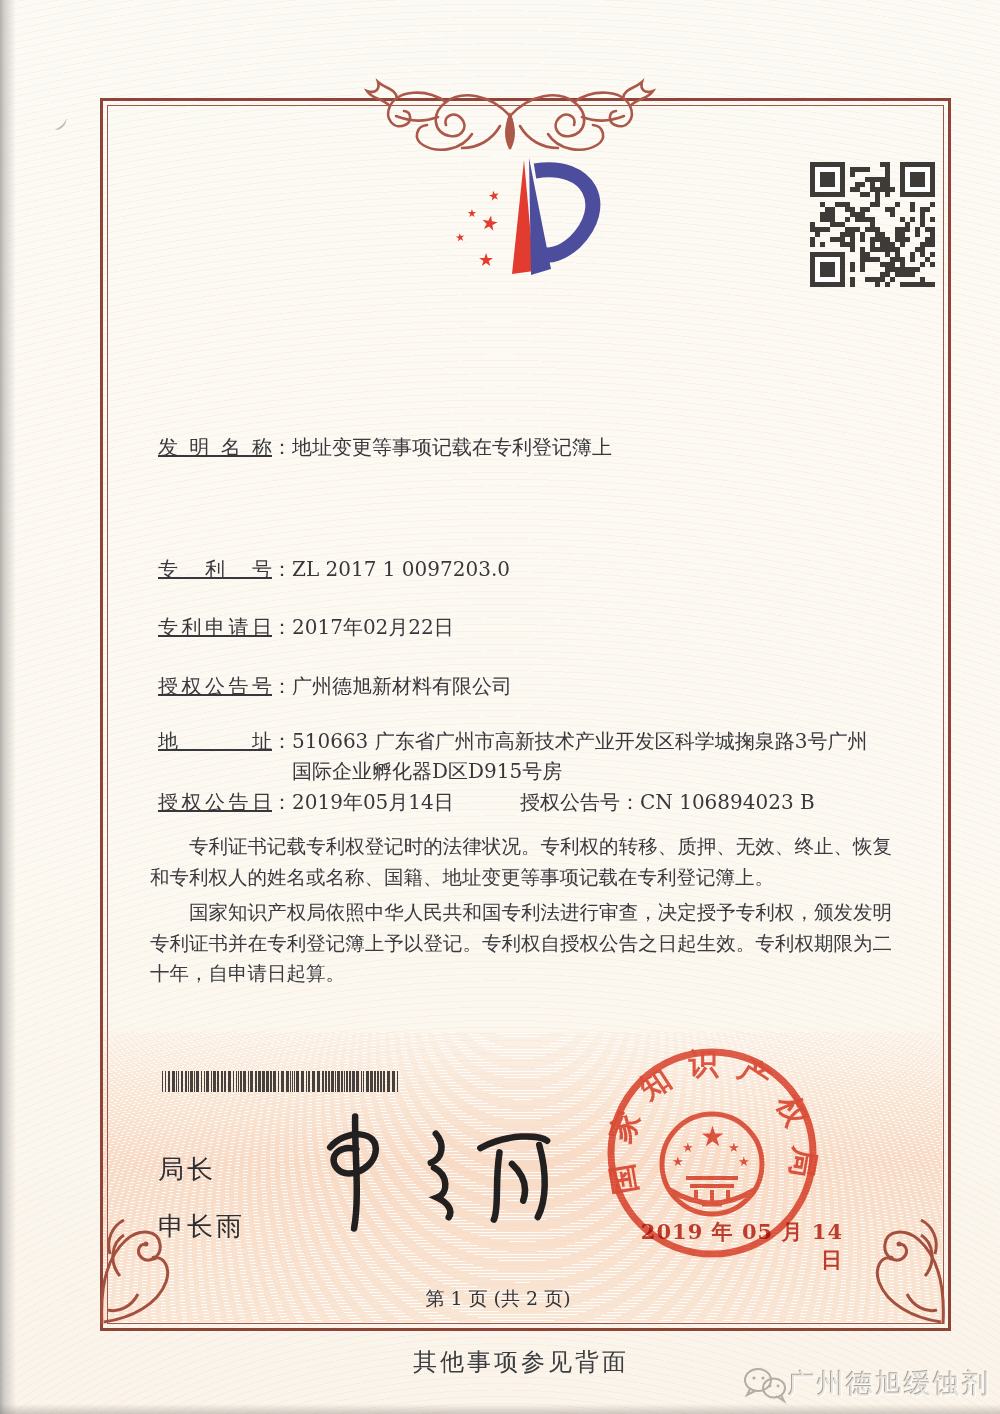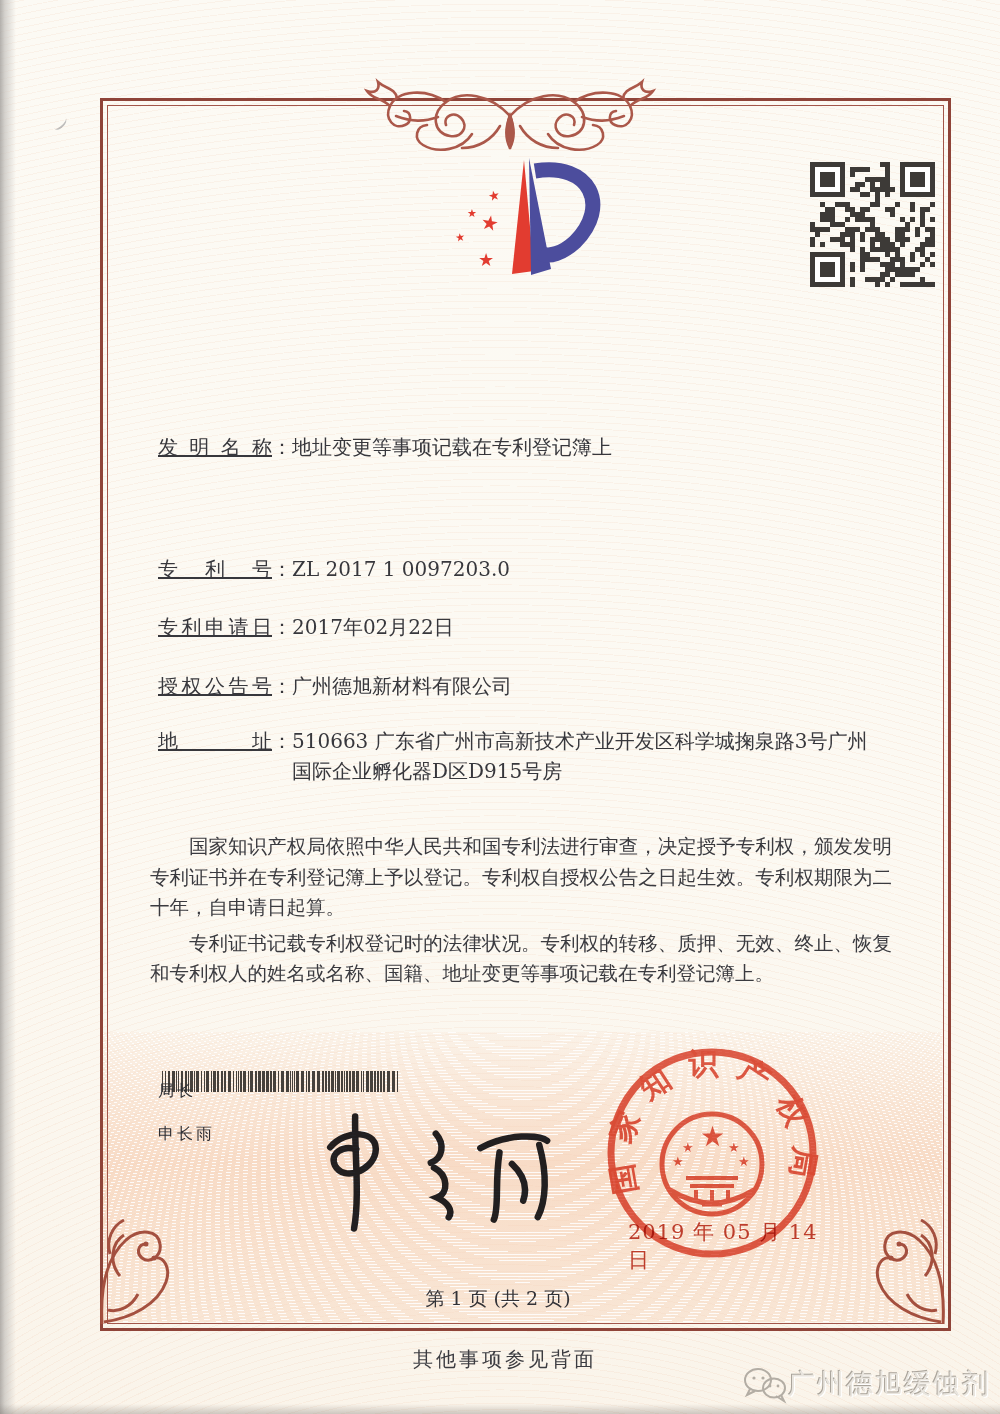--- a/index.html
+++ b/index.html
@@ -26,28 +26,28 @@
     letter-spacing:.62em;text-indent:.62em;color:#26262b;}
   .row{left:158px;width:745px;font-size:20px;color:#37373c;line-height:30px;}
   .lbl{display:inline-block;width:114px;text-align:justify;text-align-last:justify;vertical-align:top;text-decoration:underline;}
   .colon{vertical-align:top;}
   .val{display:inline-block;width:585px;vertical-align:top;}
   .grant-right{position:absolute;left:362px;top:0;white-space:nowrap;}
   .paras{left:150px;top:832px;width:742px;}
   .paras p{margin:0 0 5px;font-size:19.5px;line-height:30.5px;text-indent:2em;text-align:justify;color:#3a3a3f;}
   .barcode{left:162px;top:1071px;width:247px;height:21px;display:flex;align-items:stretch;}
   .barcode div{background:#46413c;}
-  .director{left:158px;top:1081px;font-size:16px;letter-spacing:3px;color:#2e2e33;}
+  .director{left:158px;top:1152px;font-size:26px;letter-spacing:3px;color:#2e2e33;}
   .director div{margin-bottom:22px;}
   .sig{left:295px;top:1098px;z-index:4;mix-blend-mode:multiply;}
   .seal{left:600px;top:1040px;width:224px;height:224px;z-index:5;opacity:.95;mix-blend-mode:multiply;}
-  .seal-date{left:628px;top:1218px;width:215px;text-align:left;font-size:21px;letter-spacing:1px;
-    color:#bd3d2c;z-index:4;font-weight:400;}
+  .seal-date{left:628px;top:1218px;width:215px;text-align:right;font-size:21px;letter-spacing:1px;
+    color:#bd3d2c;z-index:4;font-weight:700;}
   .page-no{left:348px;top:1286px;width:300px;text-align:center;font-size:19px;color:#333338;z-index:3;}
-  .footer-note{left:413px;top:1346px;font-size:20px;letter-spacing:3px;color:#3b3b40;}
+  .footer-note{left:413px;top:1346px;font-size:24px;letter-spacing:3px;color:#3b3b40;}
   .watermark{left:742px;top:1364px;display:flex;align-items:center;gap:0;}
   .watermark span{font-size:27px;letter-spacing:2px;color:#e9e5de;
     text-shadow:-1px -1px 0 #aaa49b,1px 1px 0 #ffffff;font-family:"DejaVu Sans","Liberation Sans",sans-serif;}
   .ornament{left:350px;top:56px;z-index:4;}
   .corner-bl{left:96px;top:1196px;z-index:4;}
   .corner-br{left:829px;top:1196px;z-index:4;transform:scaleX(-1);}
   svg{display:block;}
 </style>
 </head>
 <body>
@@ -342,24 +342,28 @@
   </div>
   <div class="abs row" style="top:612px;">
     <span class="lbl">专利申请日</span><span class="colon">：</span><span class="val">2017年02月22日</span>
   </div>
   <div class="abs row" style="top:671px;">
     <span class="lbl">授权公告号</span><span class="colon">：</span><span class="val">广州德旭新材料有限公司</span>
   </div>
   <div class="abs row" style="top:726px;">
     <span class="lbl">地址</span><span class="colon">：</span><span class="val">510663 广东省广州市高新技术产业开发区科学城掬泉路3号广州国际企业孵化器D区D915号房</span>
   </div>
+  <div class="abs row" style="top:787px;">
+    <span class="lbl">授权公告日</span><span class="colon">：</span><span>2019年05月14日</span>
+    <span class="grant-right"><span>授权公告号</span>：<span>CN 106894023 B</span></span>
+  </div>
 
   <div class="abs paras">
+    <p>专利证书记载专利权登记时的法律状况。专利权的转移、质押、无效、终止、恢复和专利权人的姓名或名称、国籍、地址变更等事项记载在专利登记簿上。</p>
     <p>国家知识产权局依照中华人民共和国专利法进行审查，决定授予专利权，颁发发明专利证书并在专利登记簿上予以登记。专利权自授权公告之日起生效。专利权期限为二十年，自申请日起算。</p>
-    <p>专利证书记载专利权登记时的法律状况。专利权的转移、质押、无效、终止、恢复和专利权人的姓名或名称、国籍、地址变更等事项记载在专利登记簿上。</p>
   </div>
 
   <div class="abs barcode" id="barcode">
       <div style="width: 1px; margin-right: 2px;"></div>
       <div style="width: 1px; margin-right: 2px;"></div>
       <div style="width: 2px; margin-right: 2px;"></div>
       <div style="width: 3px; margin-right: 1px;"></div>
       <div style="width: 1px; margin-right: 1px;"></div>
       <div style="width: 1px; margin-right: 2px;"></div>
       <div style="width: 2px; margin-right: 2px;"></div>

